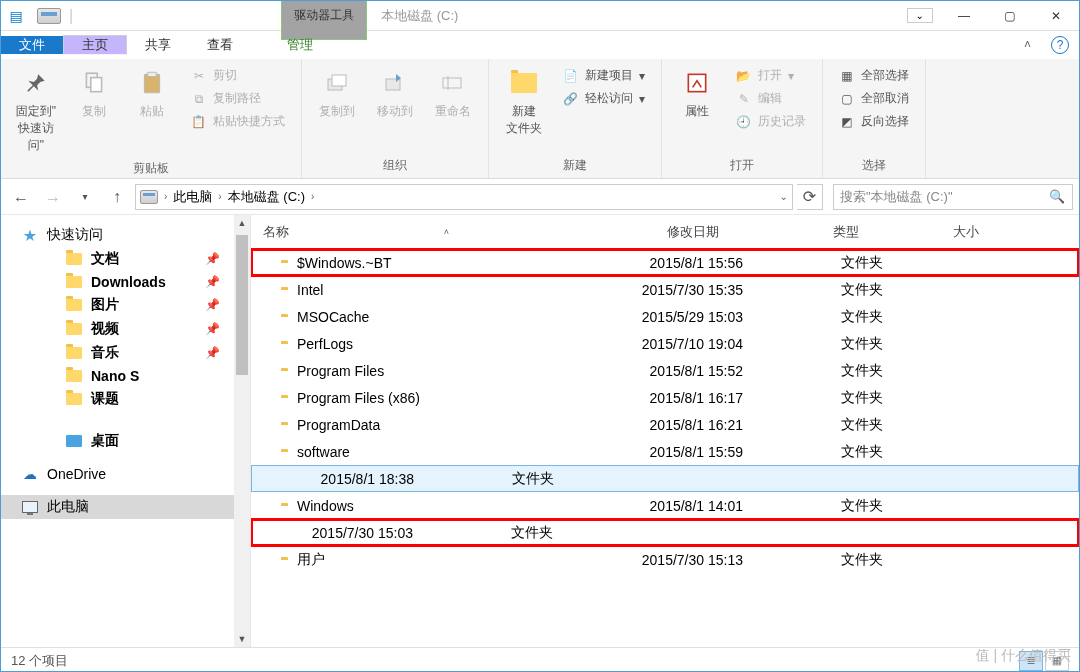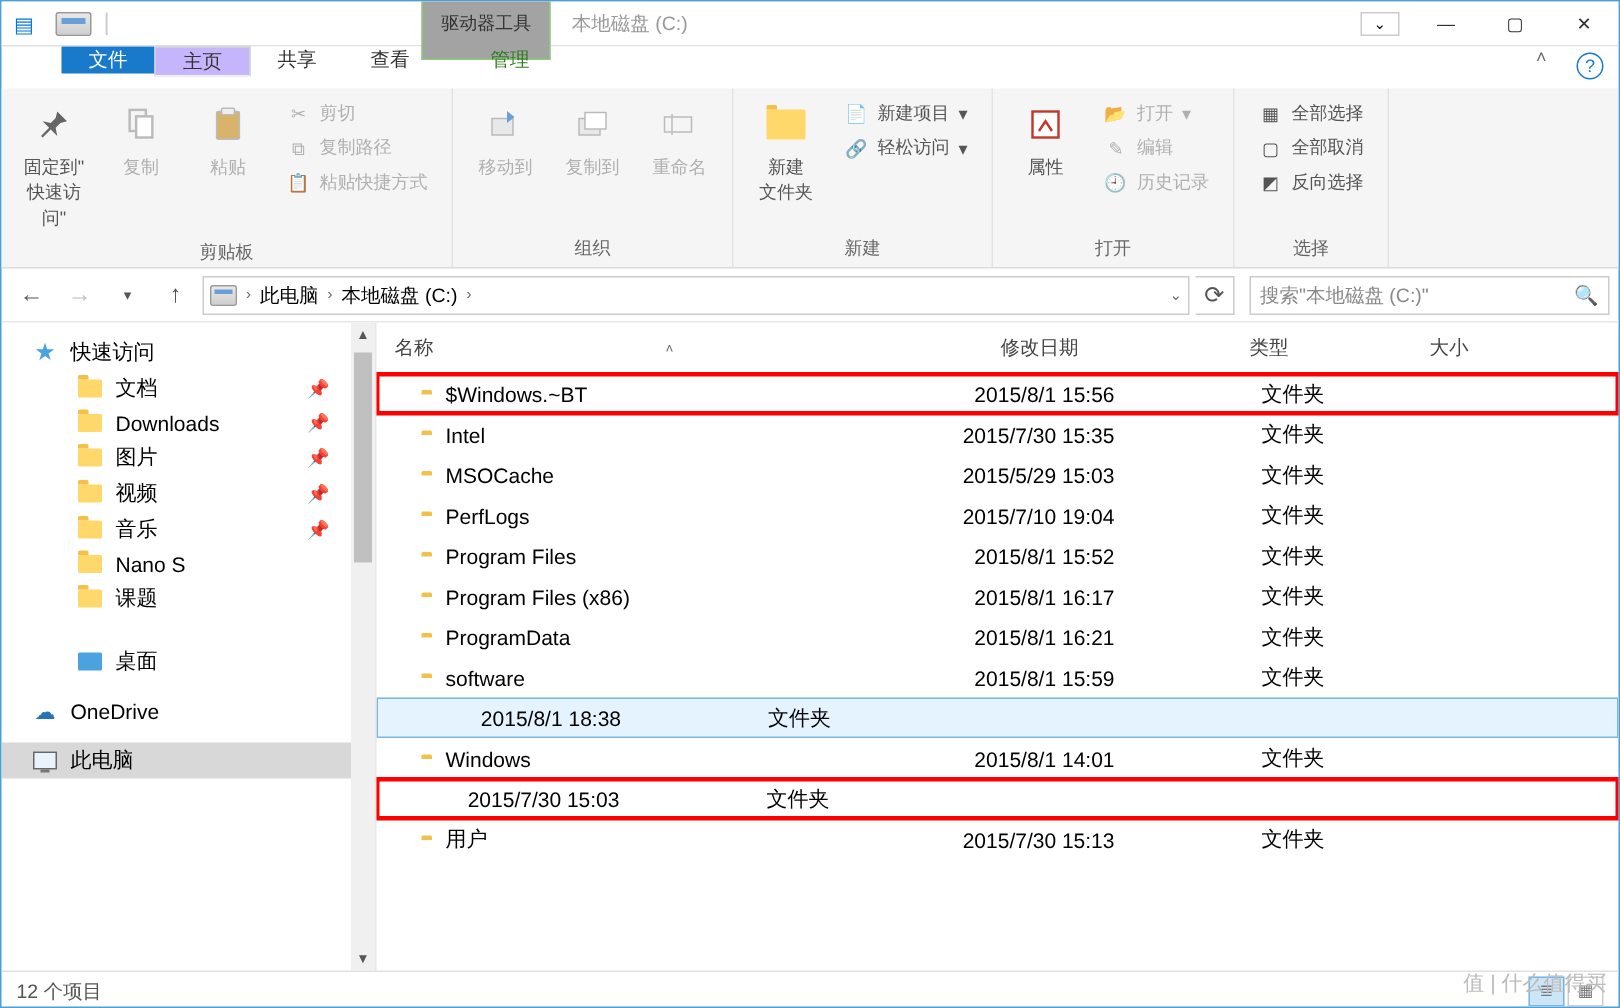--- a/index.html
+++ b/index.html
@@ -11,21 +11,21 @@
 .titlebar .drive-ico { width: 24px; height: 16px; margin-left: 6px; background: linear-gradient(#e8e8e8,#cfcfcf); border: 1px solid #999; border-radius: 2px; position: relative; }
 .titlebar .drive-ico::after { content:""; position:absolute; left:3px; right:3px; top:3px; height:4px; background:#6aa0d8; }
 .tt-pipe { margin: 0 8px; color: #ccc; }
 .tt-tool { background: #a3a3a3; padding: 15px 12px; color: #333; font-size: 12px; margin-left: 200px; border: 1px solid #8bc97a; }
 .tt-title { margin-left: 14px; color: #999; font-size: 13px; }
 .tt-spacer { flex: 1; }
 .tt-btn { width: 46px; height: 30px; display: flex; align-items: center; justify-content: center; font-size: 12px; color: #333; }
 .tt-caret { border: 1px solid #ccc; padding: 1px 8px; font-size: 10px; margin-right: 8px; }
 
 
-.ribbon-tabs { height: 28px; display: flex; align-items: flex-start; background: #fff; font-size: 13px; margin-left: 40px; }
+.ribbon-tabs { height: 28px; display: flex; align-items: center; background: #fff; font-size: 13px; }
 .rtab { padding: 0 18px; display: flex; align-items: center; color: #333; }
 .rtab.file { background: #1979ca; color: #fff; }
 .rtab.active { border: 1px solid #d0d0d0; border-bottom: 1px solid #f5f5f5; background: #c4b5fd; }
 .rtab.green { color: #2e7d1f; }
 .ribbon-tabs .flex { flex: 1; }
 .rt-help { width: 28px; display: flex; align-items: center; justify-content: center; color: #1979ca; border: 1px solid #1979ca; border-radius: 50%; height: 18px; width: 18px; font-size: 12px; margin: 4px 10px; }
 .rt-collapse { padding: 0 10px; display:flex; align-items:center; color:#666; font-size:12px; }
 
 
 .ribbon { height: 120px; background: #f5f5f5; border-bottom: 1px solid #dcdcdc; display: flex; }
@@ -55,21 +55,21 @@
 .search .sico { margin-left:auto; color:#555; }
 
 
 .body { display:flex; height: calc(672px - 30px - 28px - 120px - 36px - 26px); }
 .tree { width: 250px; border-right:1px solid #e8e8e8; padding: 8px 0; font-size:14px; overflow:hidden; position:relative; }
 .tree-scroll { position:absolute; right:0; top:0; bottom:0; width:16px; background:#f0f0f0; }
 .tree-scroll .thumb { position:absolute; left:2px; right:2px; top:20px; height:140px; background:#c0c0c0; }
 .tree-scroll .arr { position:absolute; left:0; right:0; height:16px; display:flex; align-items:center; justify-content:center; font-size:9px; color:#555; }
 .tree-scroll .arr.t{top:0;} .tree-scroll .arr.b{bottom:0;}
 .tnode { display:flex; align-items:center; gap:8px; padding:3px 8px 3px 20px; }
-.tnode.lvl1 { padding-left: 50px; }
+.tnode.lvl1 { padding-left: 64px; font-weight: bold; }
 .tnode .pin { margin-left:auto; margin-right:22px; color:#777; font-size:12px; }
 .tnode.sel { background:#d8d8d8; }
 .tnode .ico { width:18px; height:16px; display:inline-flex; align-items:center; justify-content:center; }
 .folder-ico { width:16px; height:12px; background:#ffd86b; border-radius:1px; position:relative; }
 .folder-ico::before { content:""; position:absolute; top:-3px; left:0; width:7px; height:3px; background:#f3c14b; border-radius:1px 1px 0 0; }
 .star-ico { color:#4aa3df; font-size:16px; }
 .desk-ico { width:16px; height:12px; background:#4aa3df; border-radius:1px; }
 .cloud-ico { color:#2672ba; font-size:14px; }
 .pc-ico { width:16px; height:12px; border:1px solid #666; background:#eaf2fb; position:relative; }
 .pc-ico::after{ content:""; position:absolute; bottom:-3px; left:4px; right:4px; height:2px; background:#777; }
@@ -172,33 +172,33 @@
     </div>
     <div class="lbl">剪贴板</div>
   </div>
 
   <div class="rgroup">
     <div class="row">
       <div class="rbig disabled">
         <div class="ico">
             <svg width="26" height="26">
               <rect x="4" y="9" width="14" height="11" fill="#e8e8e8" stroke="#bbb"></rect>
-              <path d="M14 4l5 4-5 4z" fill="#6aa0d8"></path>
-            </svg>
-          </div>
-        <span>移动到</span>
+              <rect x="8" y="5" width="14" height="11" fill="#fff" stroke="#bbb"></rect>
+            </svg>
+          </div>
+        <span>复制到</span>
       </div>
       <div class="rbig disabled">
         <div class="ico">
             <svg width="26" height="26">
               <rect x="4" y="9" width="14" height="11" fill="#e8e8e8" stroke="#bbb"></rect>
-              <rect x="8" y="5" width="14" height="11" fill="#fff" stroke="#bbb"></rect>
-            </svg>
-          </div>
-        <span>复制到</span>
+              <path d="M14 4l5 4-5 4z" fill="#6aa0d8"></path>
+            </svg>
+          </div>
+        <span>移动到</span>
       </div>
       <div class="rbig disabled">
         <div class="ico">
             <svg width="26" height="26">
               <rect x="3" y="8" width="18" height="10" fill="none" stroke="#bbb"></rect>
               <line x1="8" y1="6" x2="8" y2="20" stroke="#bbb"></line>
             </svg>
           </div>
         <span>重命名</span>
       </div>

